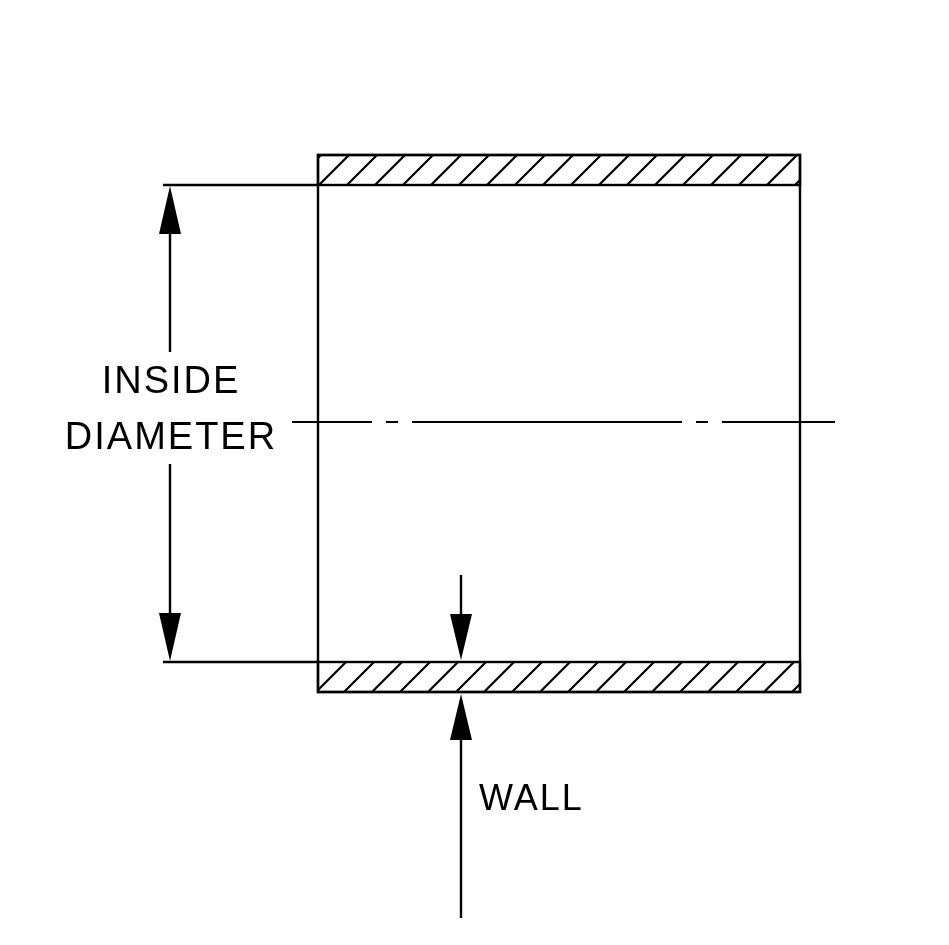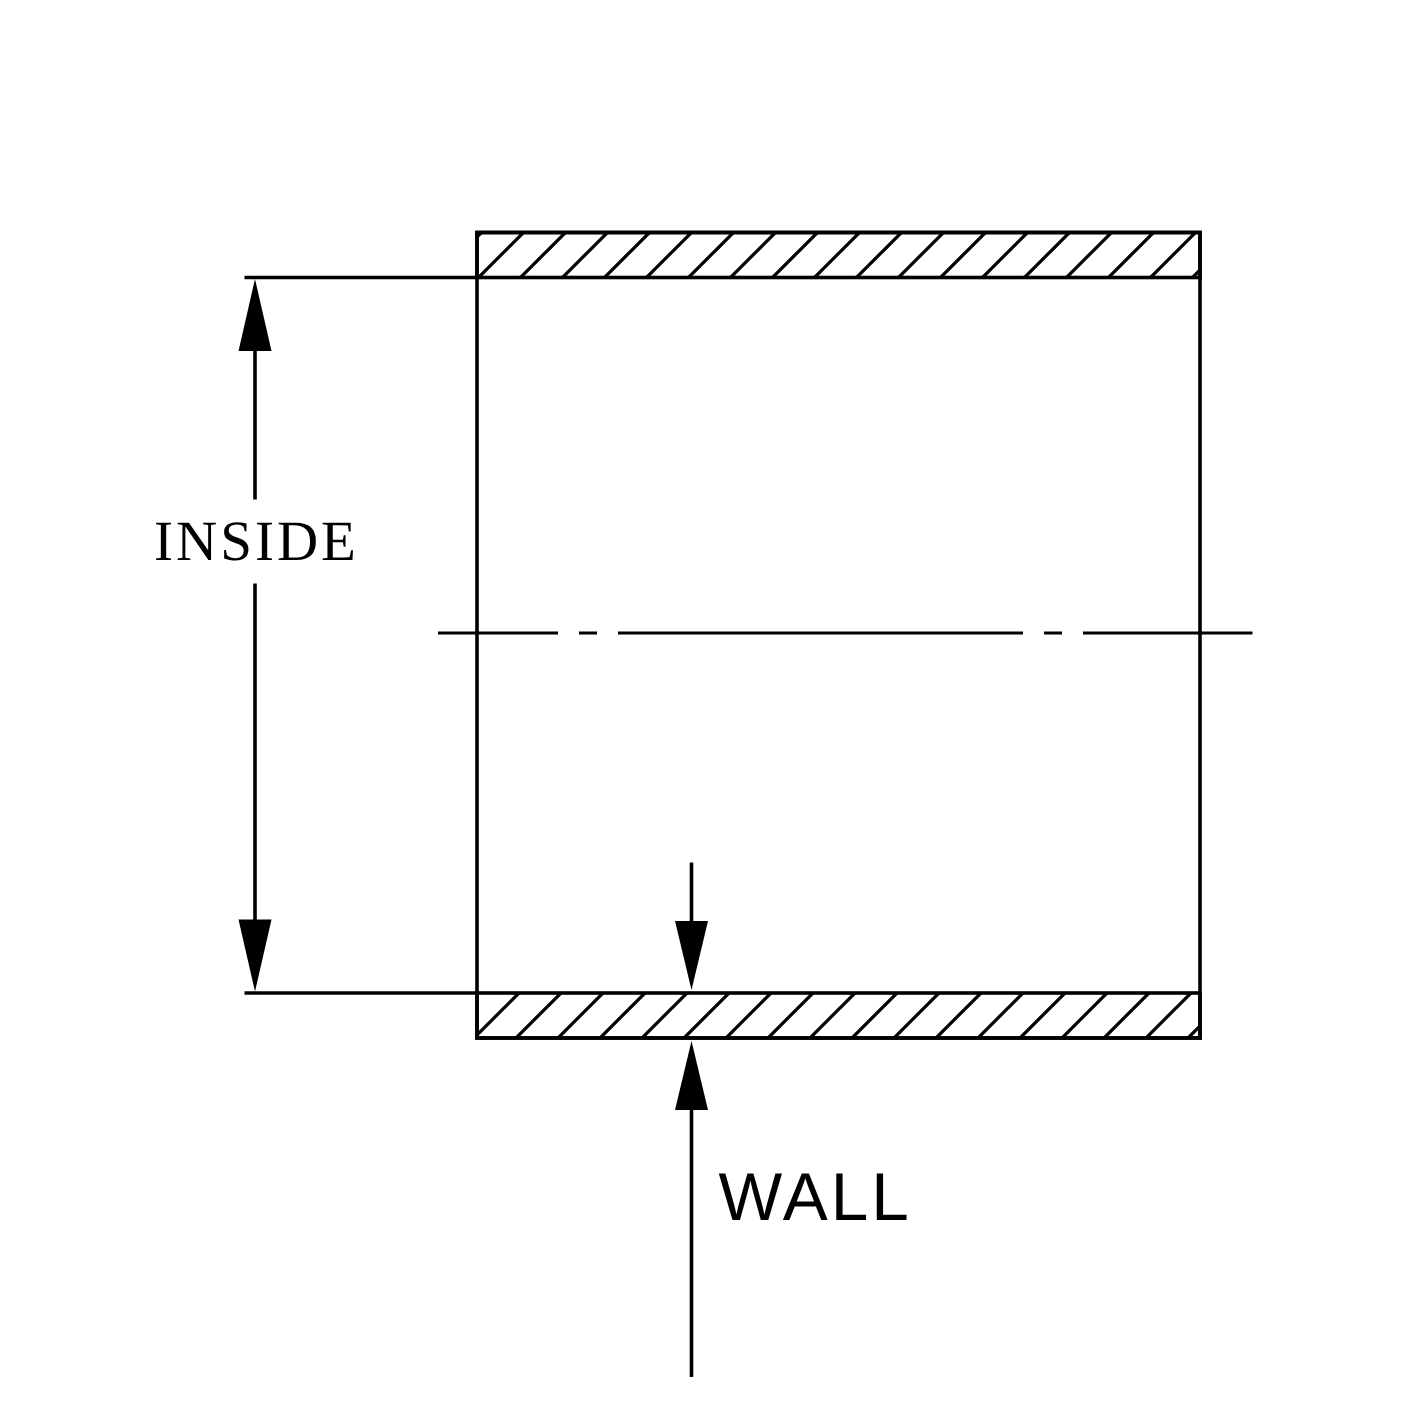--- a/index.html
+++ b/index.html
@@ -25,34 +25,33 @@
          stroke-dasharray: 80 14 12 14 270 14 12 14 113 9999; }
 
   
   .label {
     position: absolute;
     color: #000000;
     white-space: nowrap;
   }
   .label-id {
     left: 58px;
-    top: 333px;
+    top: 352px;
     width: 226px;
     text-align: center;
     font-size: 38px;
     line-height: 56px;
     letter-spacing: 2px;
     background: #ffffff; 
-    font-family: Liberation Serif, serif;
   }
   .label-wt {
     left: 479px;
     top: 764px;
     text-align: left;
-    font-size: 45px;
+    font-size: 36px;
     line-height: 67px;
     letter-spacing: 2px;
   }
 </style>
 </head>
 <body>
 
 <div class="canvas">
 
   <svg width="949" height="945" viewBox="0 0 949 945">
@@ -76,19 +75,20 @@
     <polygon class="ar" points="170,661 159,613 181,613"></polygon>
 
     <path class="ln" d="M461,575 V616"></path>
     <polygon class="ar" points="461,660 450,614 472,614"></polygon>
     <polygon class="ar" points="461,694 450,740 472,740"></polygon>
     <path class="ln" d="M461,740 V918"></path>
   </svg>
 
   <div class="label label-id">
     <div>INSIDE</div>
+    <div>DIAMETER</div>
   </div>
 
   <div class="label label-wt">
     <div>WALL</div>
   </div>
 
 </div>
 
 </body></html>

